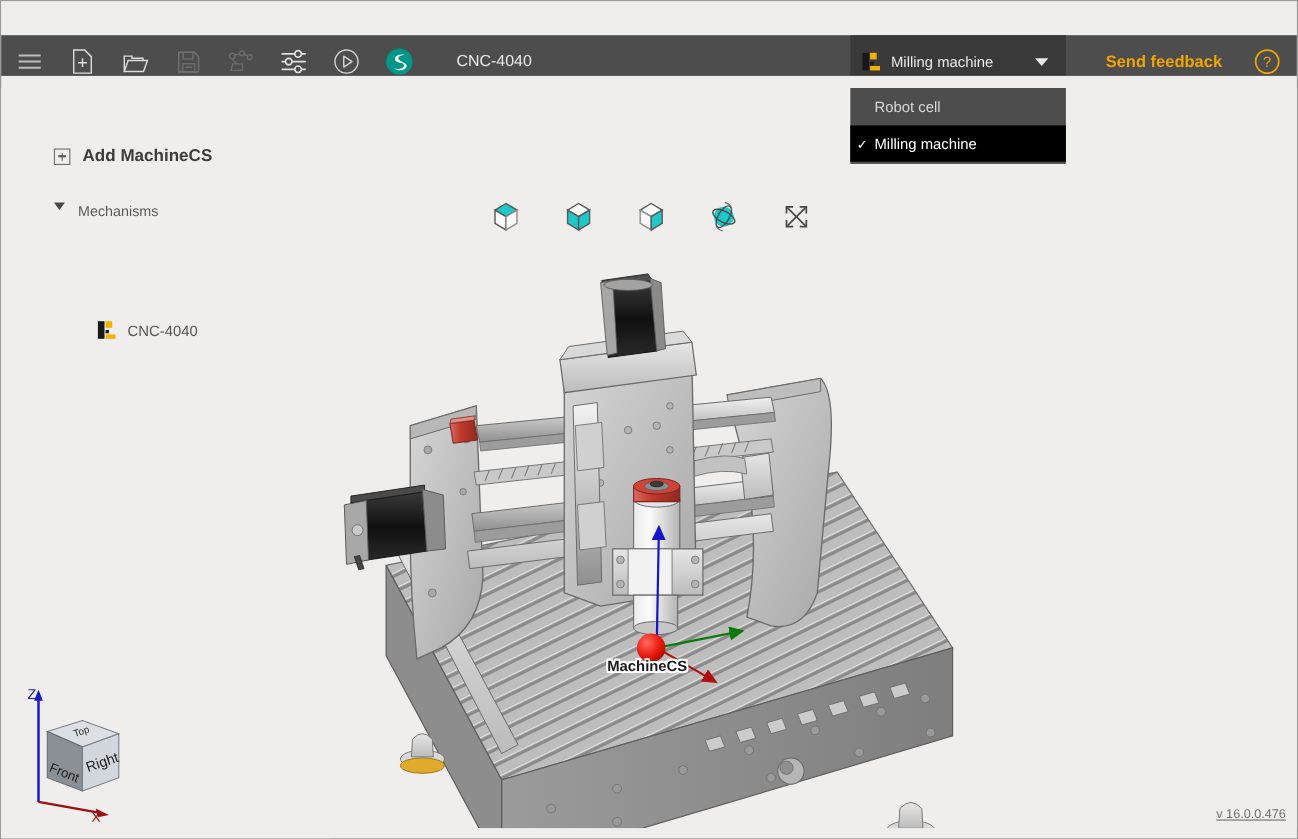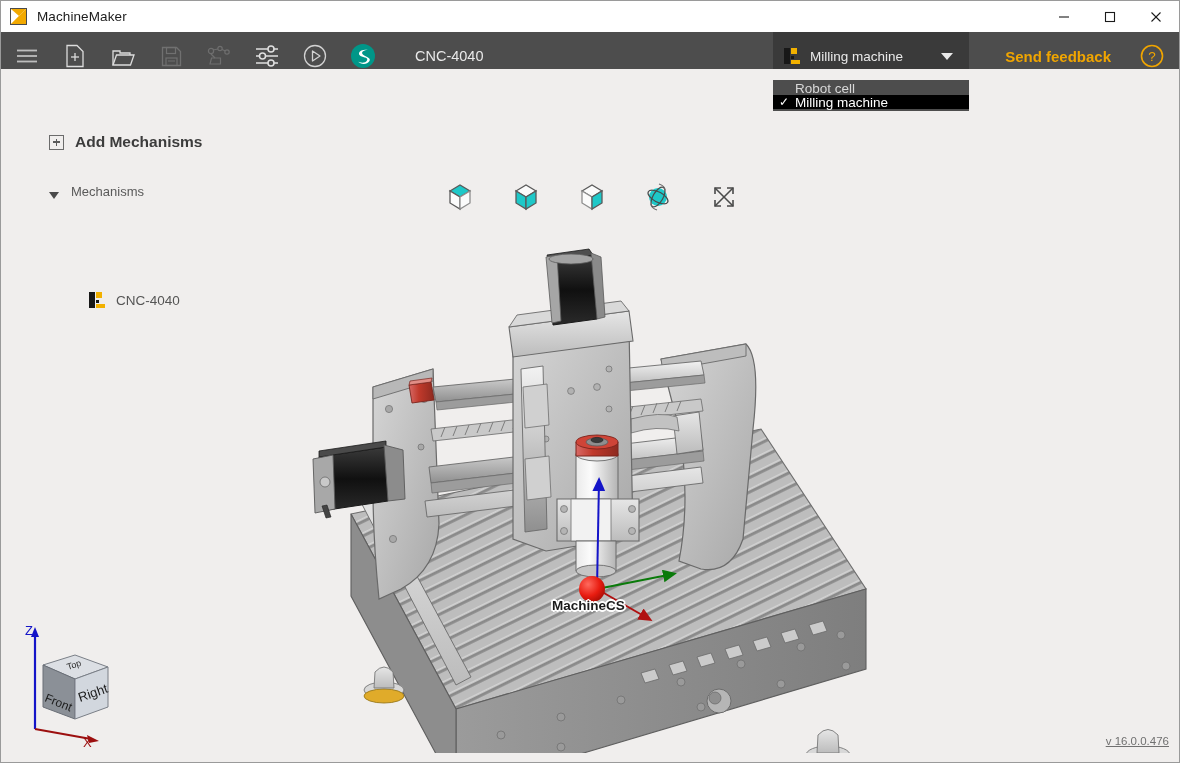--- a/index.html
+++ b/index.html
@@ -134,21 +134,21 @@
   .mt-menu {
     position: absolute;
     left: 772px; top: 79px;
     width: 196px;
     background: #4d4d4d;
     z-index: 40;
     padding: 1px 0 2px 0;
     box-sizing: border-box;
   }
   .mt-item {
-    height: 14px;
+    height: 33px;
     display: flex;
     align-items: center;
     color: #d8d8d8;
     font-size: 13.5px;
     cursor: pointer;
     box-sizing: border-box;
   }
   .mt-item .chk {
     width: 22px;
     text-align: center;
@@ -201,21 +201,21 @@
   .add-mech-label {
     margin-left: 11px;
     font-size: 15.5px;
     font-weight: bold;
     color: #3c3c3c;
   }
   .tree-root {
     position: absolute;
     left: 48px; top: 104px;
     display: flex;
-    align-items: flex-end;
+    align-items: flex-start;
     cursor: pointer;
   }
   .tri-down {
     width: 0; height: 0;
     border-left: 5.5px solid transparent;
     border-right: 5.5px solid transparent;
     border-top: 7px solid #4a4a4a;
   }
   .tree-root-label {
     margin-left: 12px;
@@ -298,46 +298,20 @@
       0 -1.6px 0 #fff, 0 1.6px 0 #fff, -1.6px 0 0 #fff, 1.6px 0 0 #fff;
     white-space: nowrap;
     pointer-events: none;
   }
 </style>
 </head>
 <body>
 
 <div class="app">
 
-  <div class="titlebar">
-    <div class="app-icon">
-      <span class="tri-a"></span>
-        <span class="tri-b"></span>
-        <span class="tri-c"></span>
-    </div>
-    <div class="title-text">MachineMaker</div>
-    <div class="win-controls">
-      <div class="win-btn">
-        <svg width="12" height="12" viewBox="0 0 12 12">
-            <line x1="1" y1="6" x2="11" y2="6" stroke="#1b1b1b" stroke-width="1.1"></line>
-          </svg>
-      </div>
-      <div class="win-btn">
-        <svg width="12" height="12" viewBox="0 0 12 12">
-            <rect x="1.5" y="1.5" width="9" height="9" fill="none" stroke="#1b1b1b" stroke-width="1.1"></rect>
-          </svg>
-      </div>
-      <div class="win-btn close">
-        <svg width="12" height="12" viewBox="0 0 12 12">
-            <line x1="1.5" y1="1.5" x2="10.5" y2="10.5" stroke="currentColor" stroke-width="1.1"></line>
-            <line x1="10.5" y1="1.5" x2="1.5" y2="10.5" stroke="currentColor" stroke-width="1.1"></line>
-          </svg>
-      </div>
-    </div>
-  </div>
 
   <div class="toolbar">
 
     <div class="tb-icon">
       <svg width="24" height="18" viewBox="0 0 24 18">
         <line x1="2" y1="3.5" x2="22" y2="3.5" stroke="#bdbdbd" stroke-width="1.8"></line>
         <line x1="2" y1="9" x2="22" y2="9" stroke="#bdbdbd" stroke-width="1.8"></line>
         <line x1="2" y1="14.5" x2="22" y2="14.5" stroke="#bdbdbd" stroke-width="1.8"></line>
       </svg>
     </div>
@@ -734,21 +708,21 @@
       </svg>
     </div>
 
     <div class="version">v 16.0.0.476</div>
   </div>
 
   <div class="leftpanel">
 
     <div class="add-mech">
       <span class="plusbox"></span>
-      <span class="add-mech-label">Add Mechanisms</span>
+      <span class="add-mech-label">Add MachineCS</span>
     </div>
 
     <div class="tree-root">
       <span class="tri-down"></span>
       <span class="tree-root-label">Mechanisms</span>
     </div>
 
     <div class="tree-child">
       <span class="mech-ico">
         <i class="b1"></i>

